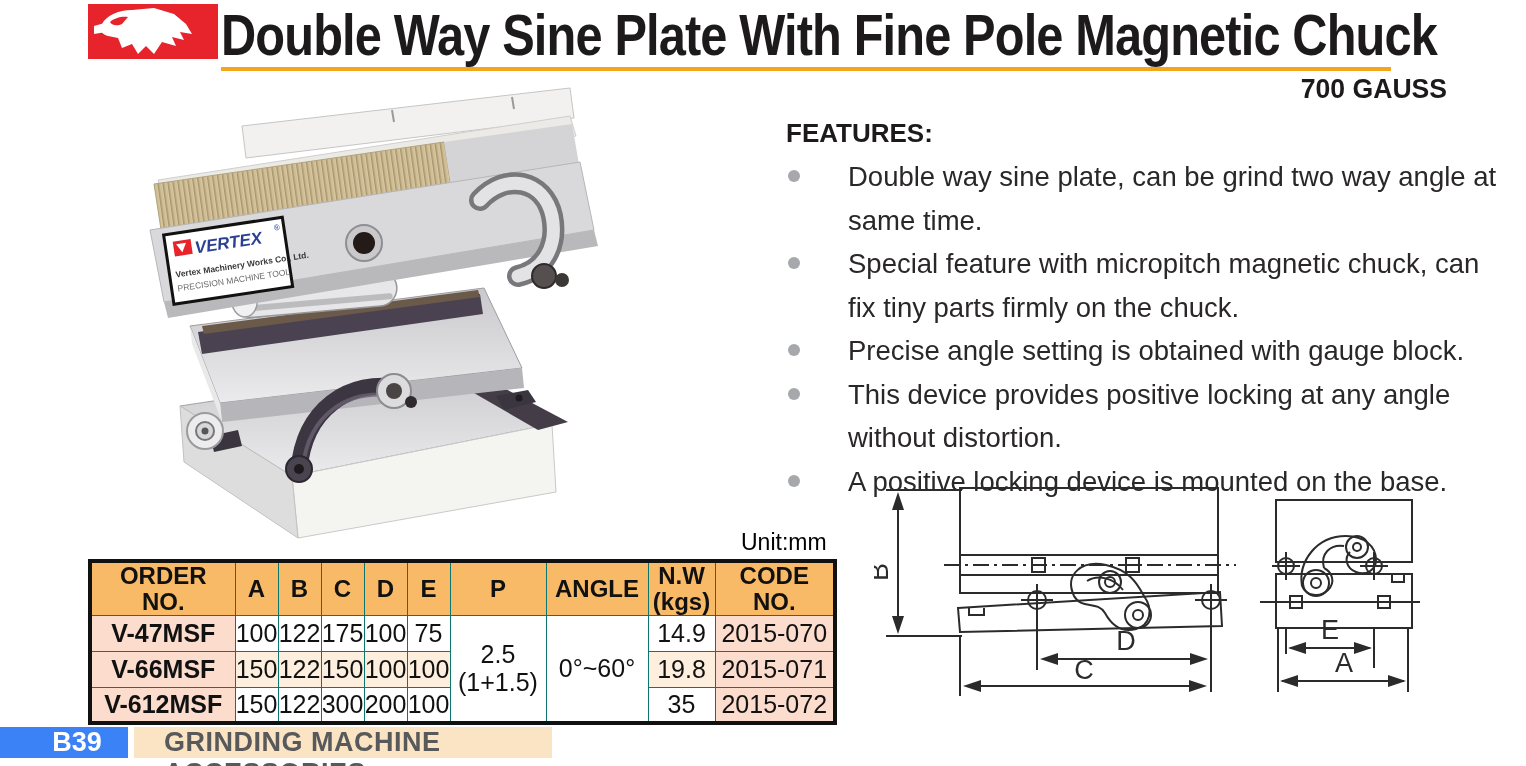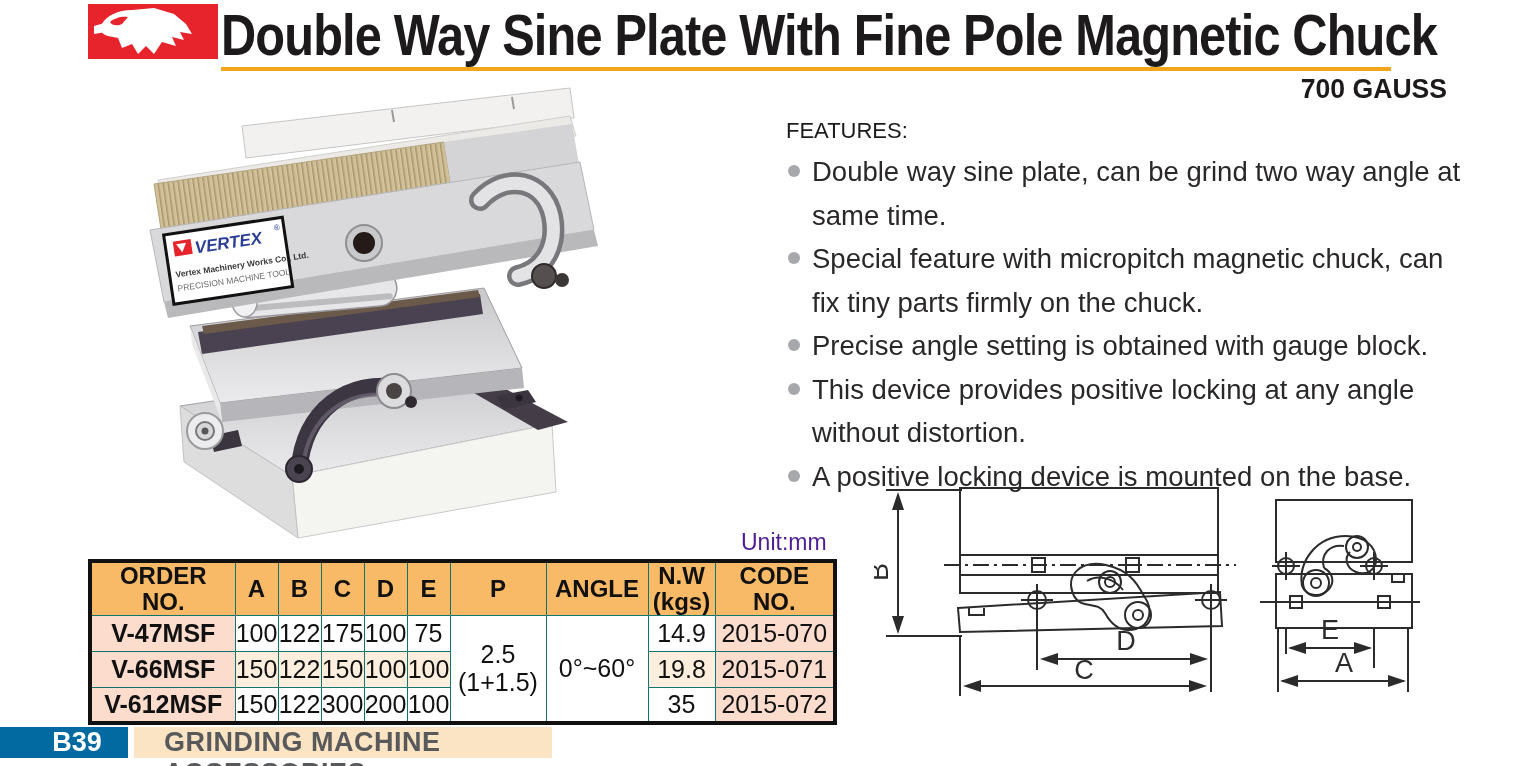--- a/index.html
+++ b/index.html
@@ -14,46 +14,46 @@
          white-space:nowrap;transform:scaleX(.855);transform-origin:left top;letter-spacing:-1px;}
   .title-rule{position:absolute;left:221px;top:67px;width:1170px;height:4px;background:#f2a51d;}
   .gauss{position:absolute;right:79px;top:73px;font-size:28px;font-weight:bold;color:#1d1a1b;
          transform:scaleX(.95);transform-origin:right top;}
 
   
   .photo{position:absolute;left:92px;top:78px;width:600px;height:482px;z-index:0;}
 
   
   .features{position:absolute;left:786px;top:118px;width:712px;}
-  .features h2{margin:0 0 6px 0;font-size:22px;font-weight:normal;color:#1d1a1b;}
-  .feat-item{display:flex;align-items:flex-start;}
+  .features h2{margin:0 0 6px 0;font-size:26px;font-weight:bold;color:#1d1a1b;}
+  .feat-item{display:flex;align-items:flex-start;gap:36px;}
   .feat-bullet{flex:0 0 12px;width:12px;height:12px;border-radius:50%;background:#a6a8ab;margin:15px 12px 0 2px;}
   .feat-text{font-size:27.5px;line-height:43.5px;color:#2a2728;white-space:pre-line;}
 
   
-  .unit{position:absolute;left:741px;top:529px;font-size:23px;color:#4c1d95;}
+  .unit{position:absolute;left:741px;top:529px;font-size:23px;color:#000000;}
   .spec-wrap{position:absolute;left:88px;top:559px;z-index:1;}
   table.spec{border-collapse:collapse;table-layout:fixed;width:745px;border:4px solid #111111;}
   table.spec th,table.spec td{border:1px solid #0f766e;text-align:center;vertical-align:middle;padding:0;}
   table.spec th{background:#f8ba67;font-size:24px;font-weight:bold;line-height:1.08;white-space:pre-line;height:52px;color:#111;}
   table.spec td{font-size:25px;height:36px;color:#111;}
   td.c-pink{background:#fbdccd;}
   td.c-cream{background:#fdeedd;}
   td.c-white{background:#ffffff;}
   td.order{font-weight:bold;font-size:25px;}
   td.pre{white-space:pre-line;line-height:1.1;font-size:25px;}
 
   
   .draw{position:absolute;z-index:0;}
   .draw text{font-family:"Liberation Sans","DejaVu Sans",sans-serif;font-size:27px;fill:#2b2b2b;}
   #side-view{left:874px;top:478px;}
   #end-view{left:1254px;top:476px;}
 
   
-  .footer-badge{position:absolute;left:0;top:727px;width:128px;height:31px;background:#0369a1;
+  .footer-badge{position:absolute;left:0;top:727px;width:128px;height:31px;background:#3b82f6;
                 color:#ffffff;font-size:27px;font-weight:bold;line-height:31px;text-align:center;padding-left:26px;}
   .footer-bar{position:absolute;left:134px;top:727px;width:418px;height:31px;background:#fbe4c3;
               color:#58595b;font-size:27px;font-weight:bold;line-height:31px;padding-left:30px;letter-spacing:.5px;}
 </style>
 </head>
 <body>
 
 <div id="page">
 
   <div class="logo">

